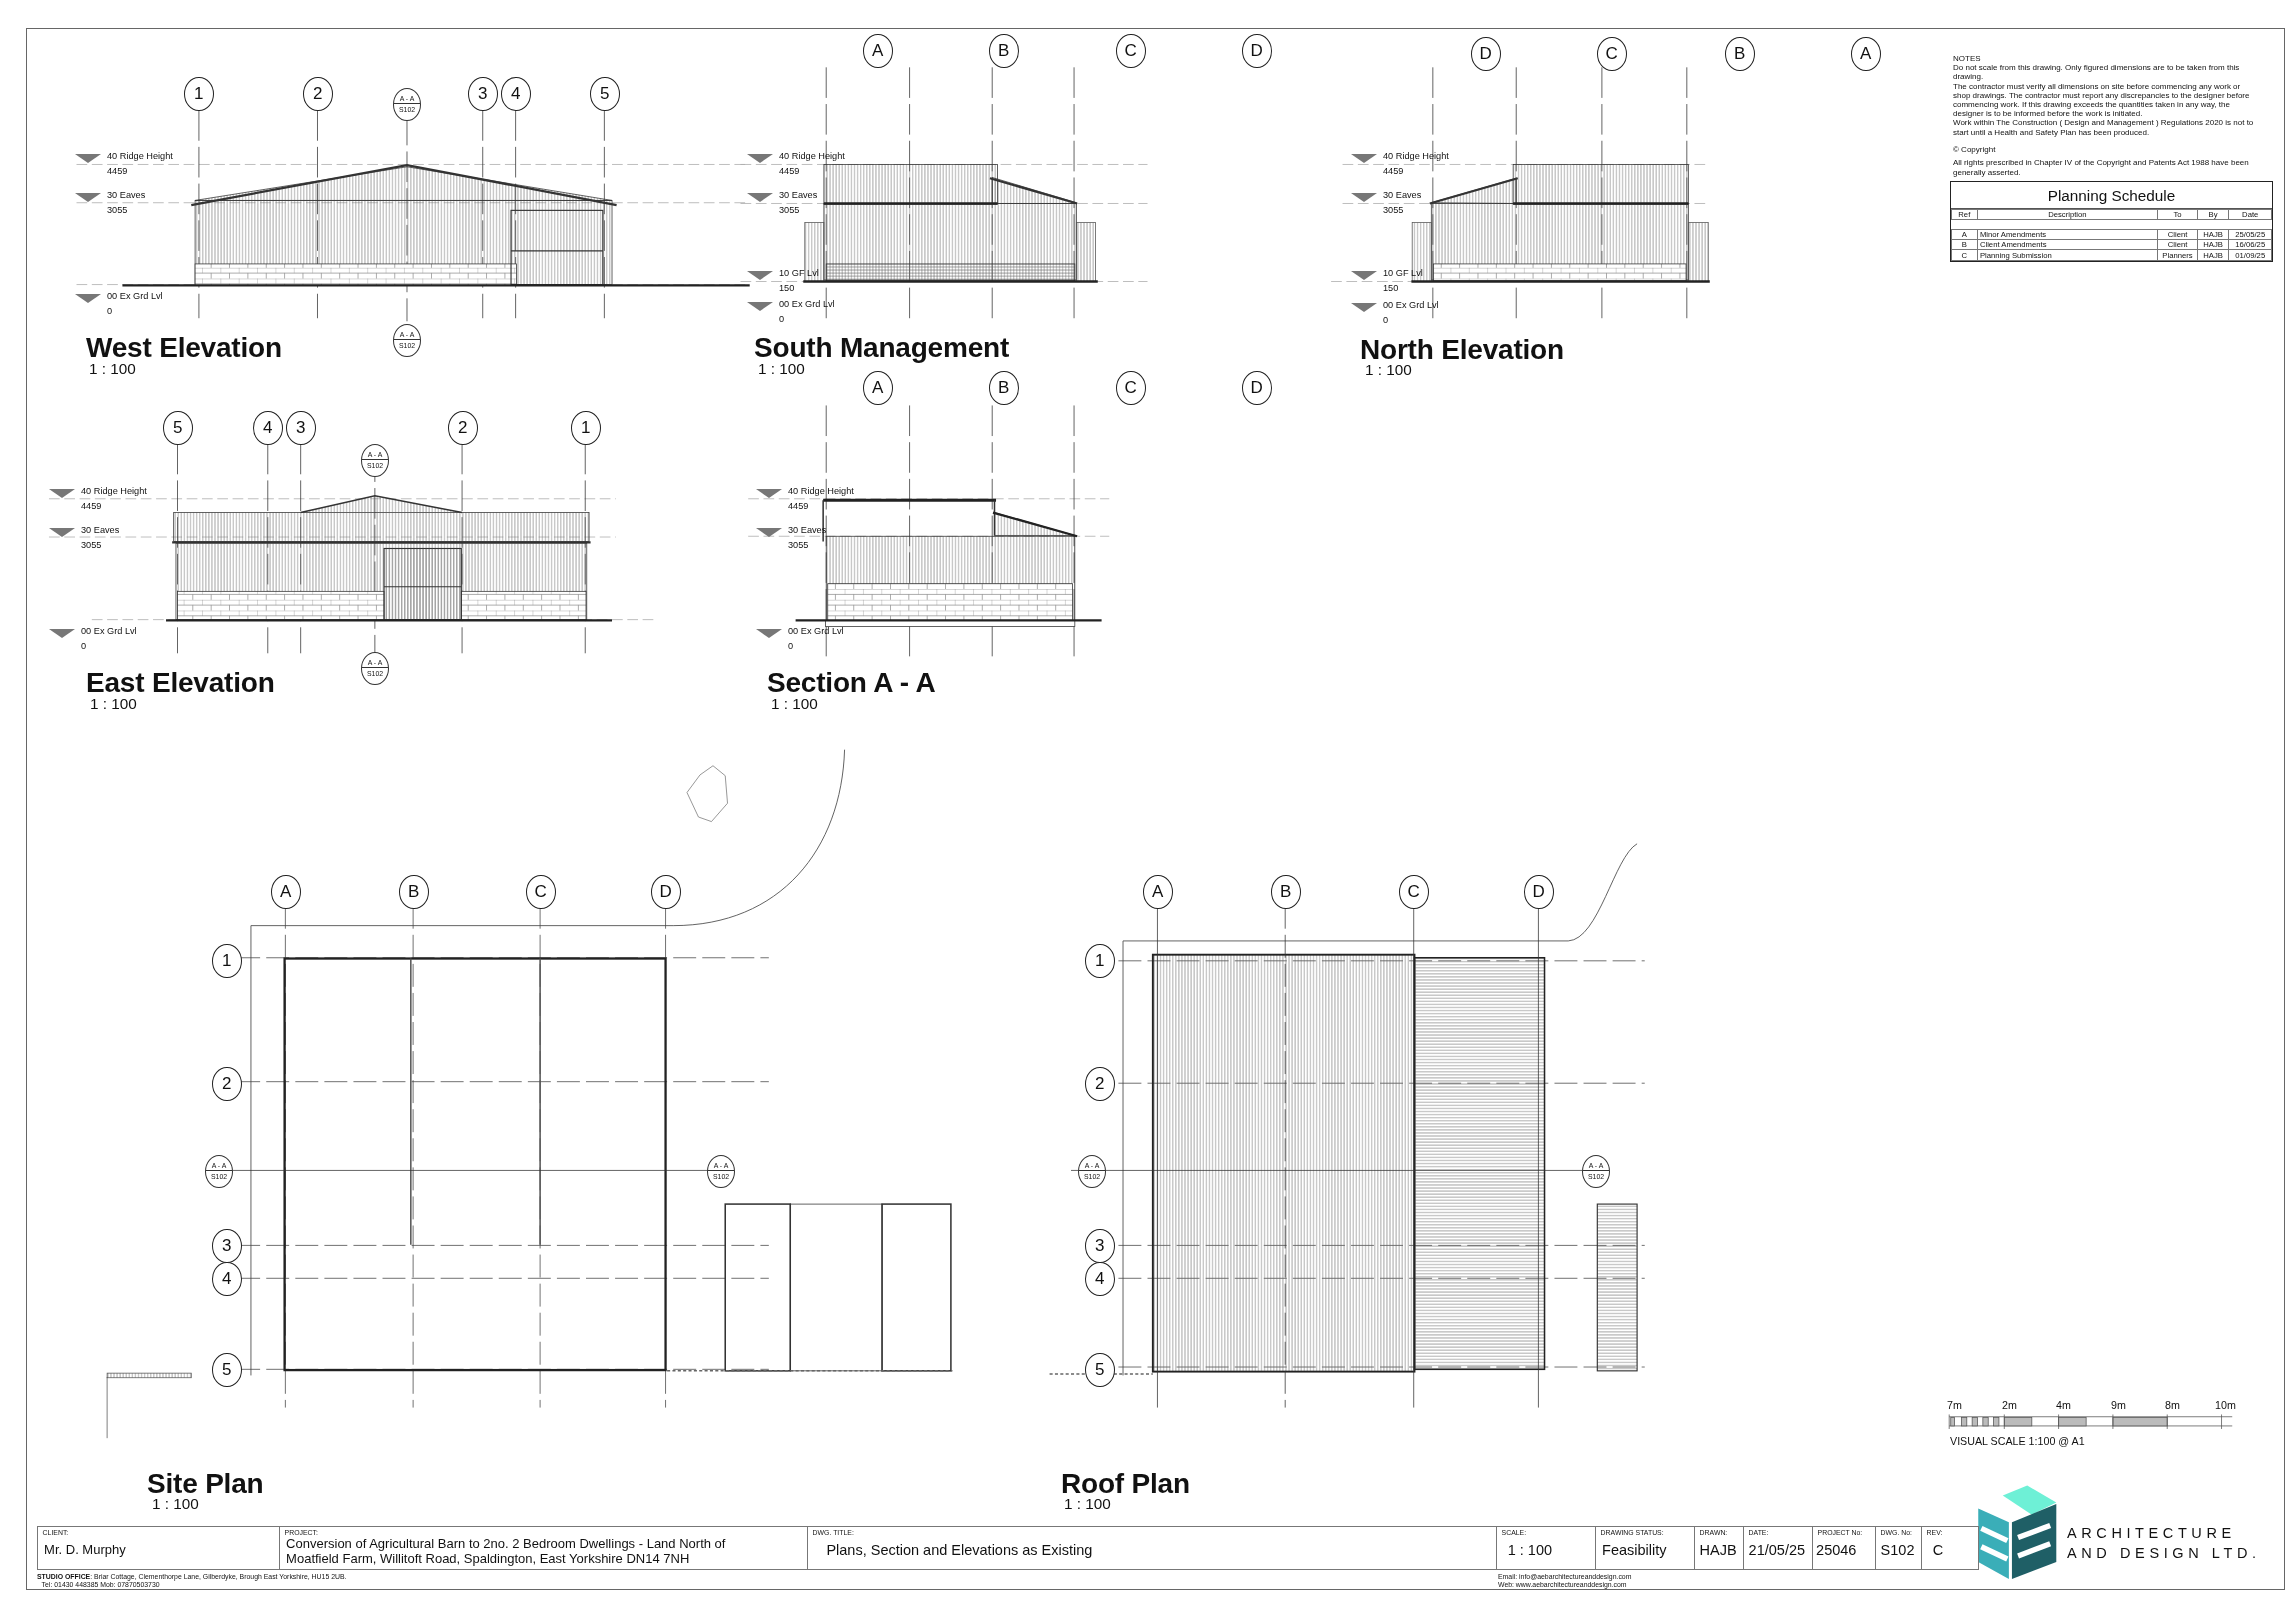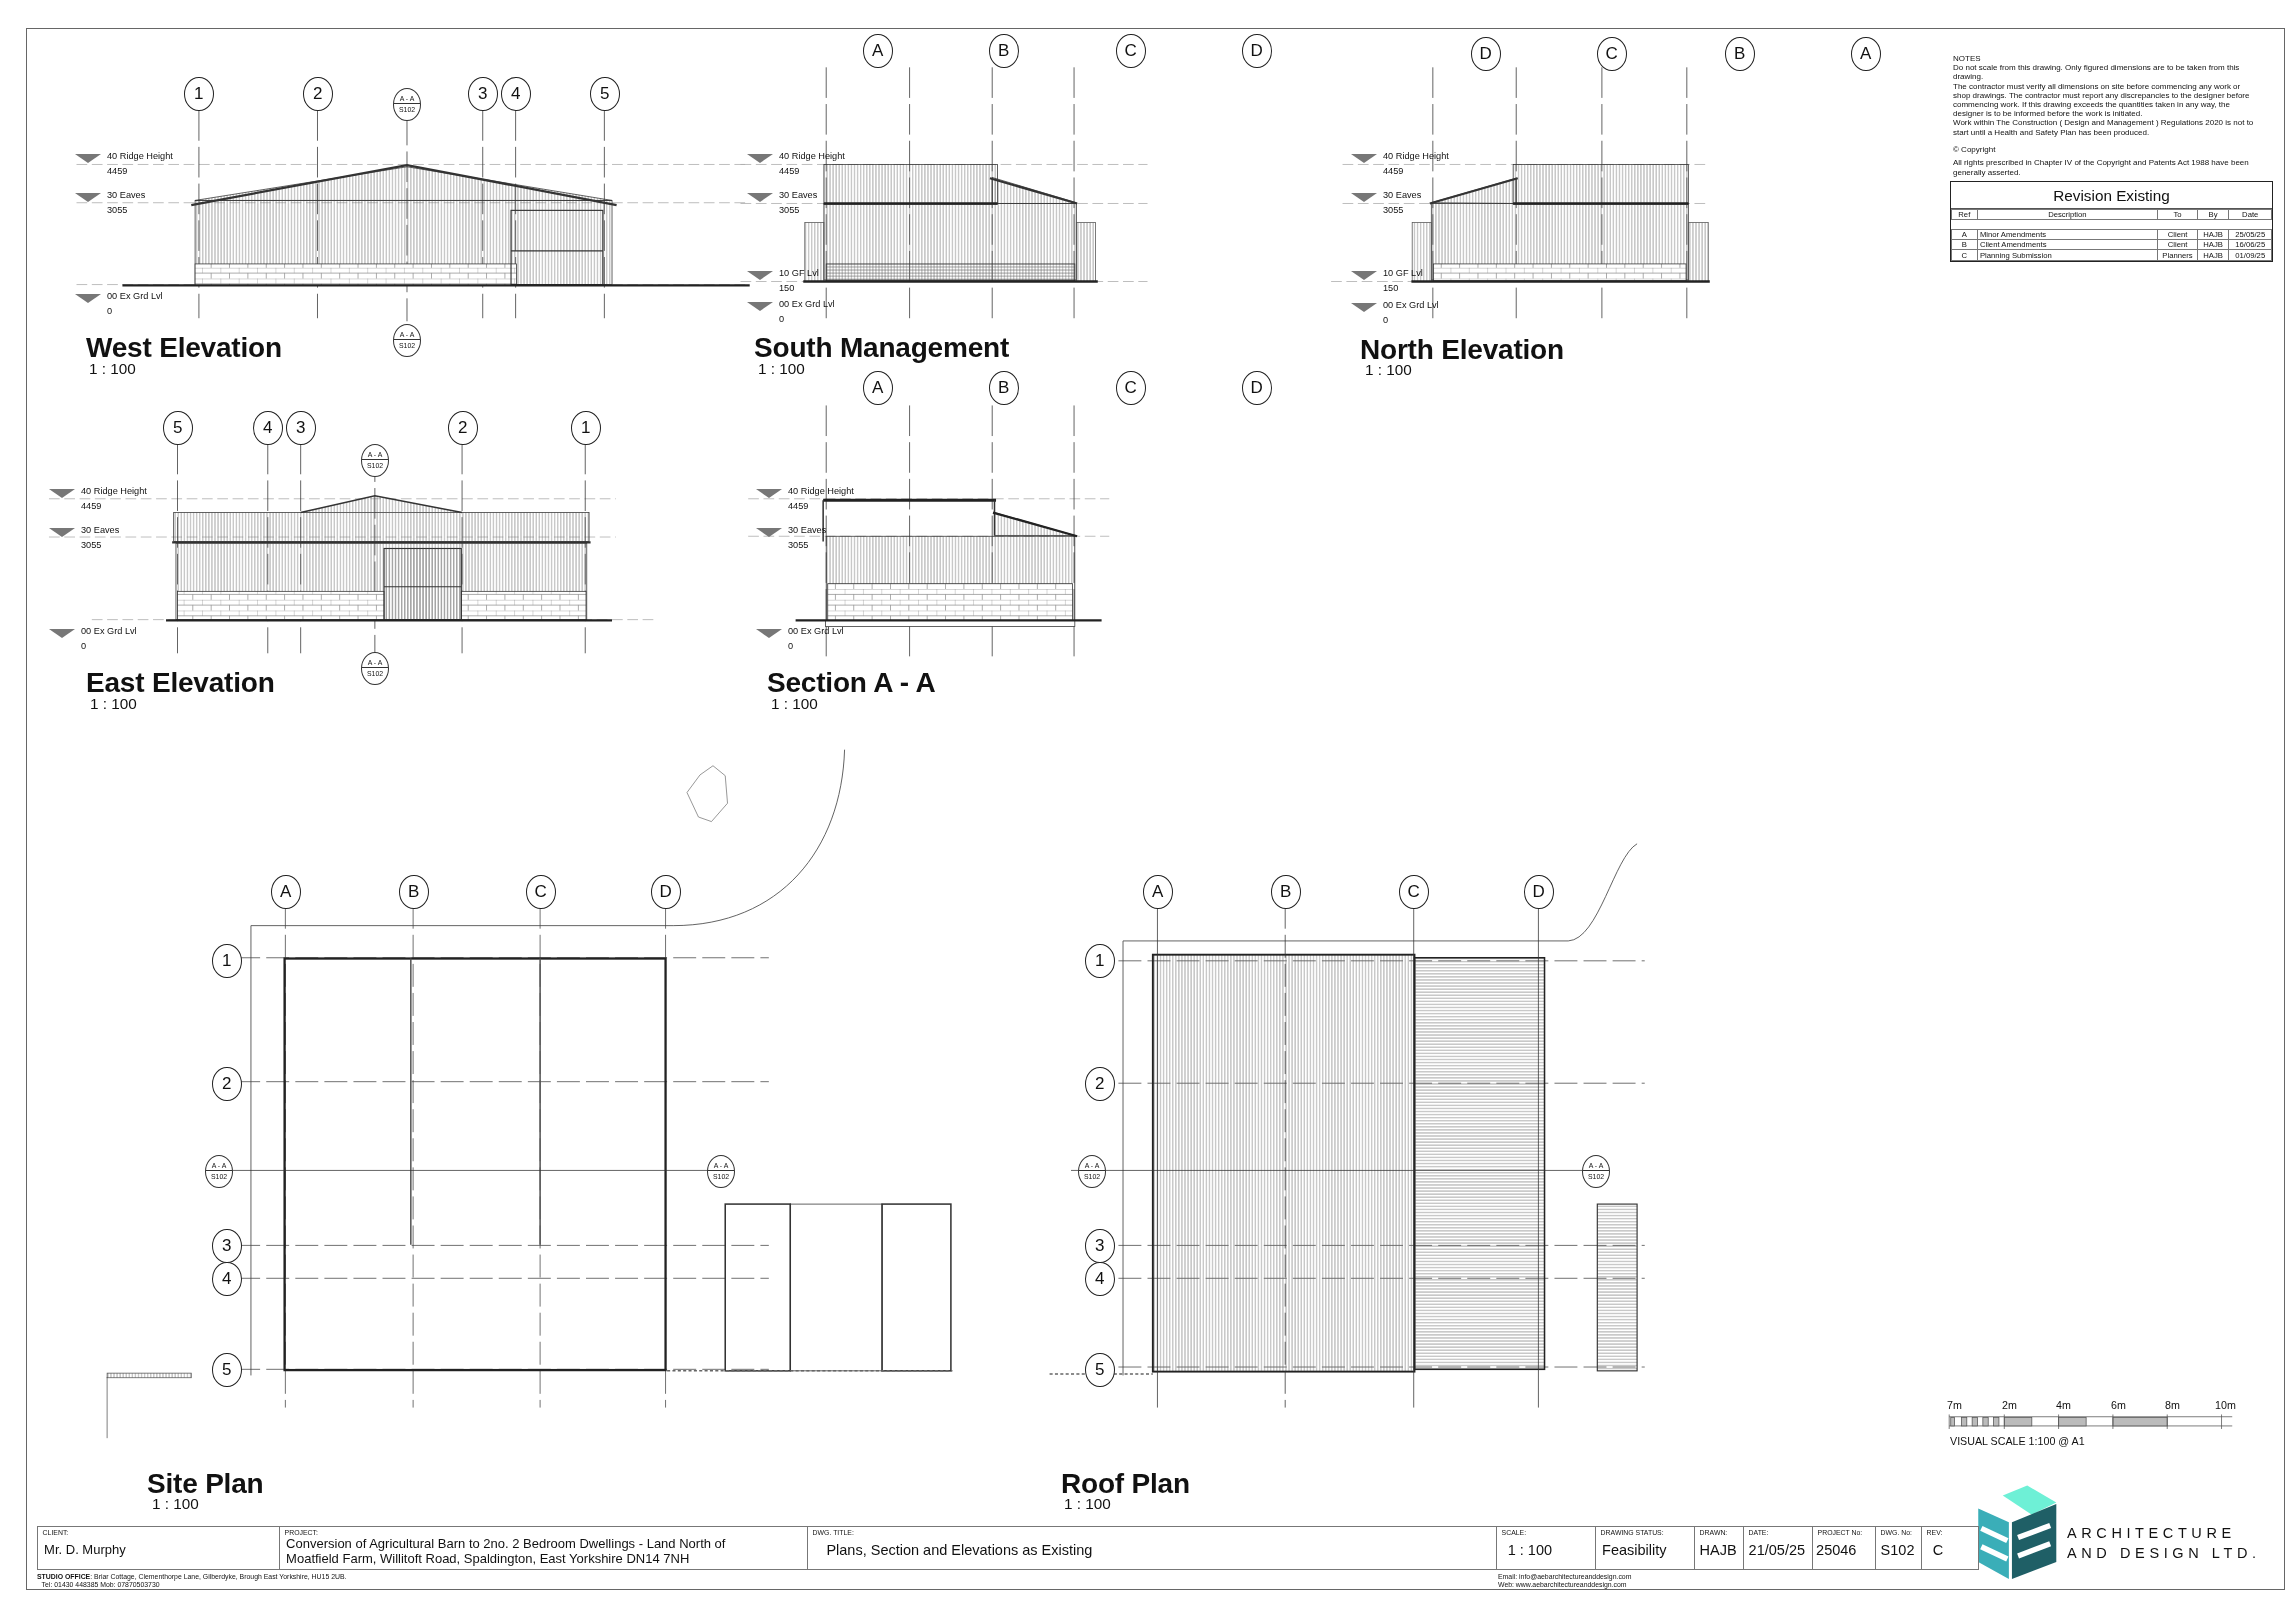--- a/index.html
+++ b/index.html
@@ -422,21 +422,21 @@
 <div class="notes">
   <p>NOTES</p>
   <p>Do not scale from this drawing. Only figured dimensions are to be taken  from this drawing.</p>
   <p>The contractor must verify all dimensions on site before commencing any  work or shop drawings. The contractor must report any discrepancies to the designer before  commencing work. If this drawing exceeds the quantities taken in any  way, the designer is to be informed before the work is initiated.</p>
   <p>Work within The Construction ( Design and Management ) Regulations  2020 is not to start until a Health and Safety Plan has been produced.</p>
   <p class="copyright">© Copyright</p>
   <p style="margin-top:4.6px">All rights prescribed in Chapter IV of the Copyright and Patents Act 1988 have been generally asserted.</p>
 </div>
 
 <div class="rev">
-  <div class="rev-title">Revision Existing</div>
+  <div class="rev-title">Planning Schedule</div>
   <table>
     <tbody>
         <tr>
       <th style="width:20px">Ref</th>
       <th>Description</th>
       <th style="width:34px">To</th>
       <th style="width:26px">By</th>
       <th style="width:37px">Date</th>
     </tr>
     <tr>
@@ -464,21 +464,21 @@
       <td style="text-align:center">01/09/25</td>
     </tr>
   </tbody>
     </table>
 </div>
 
 <div class="scalebar">
   <span class="lbl" style="left:0px">7m</span>
   <span class="lbl" style="left:55px">2m</span>
   <span class="lbl" style="left:109px">4m</span>
-  <span class="lbl" style="left:164px">6m</span>
+  <span class="lbl" style="left:164px">9m</span>
   <span class="lbl" style="left:218px">8m</span>
   <span class="lbl" style="left:268px">10m</span>
 </div>
 <div class="scalecap">VISUAL SCALE 1:100  @ A1</div>
 
 <div class="tb">
   <div class="cell" style="width:242px">
     <span class="cap">CLIENT:</span>
     <span class="val" style="font-size:13px">Mr. D. Murphy</span>
   </div>

